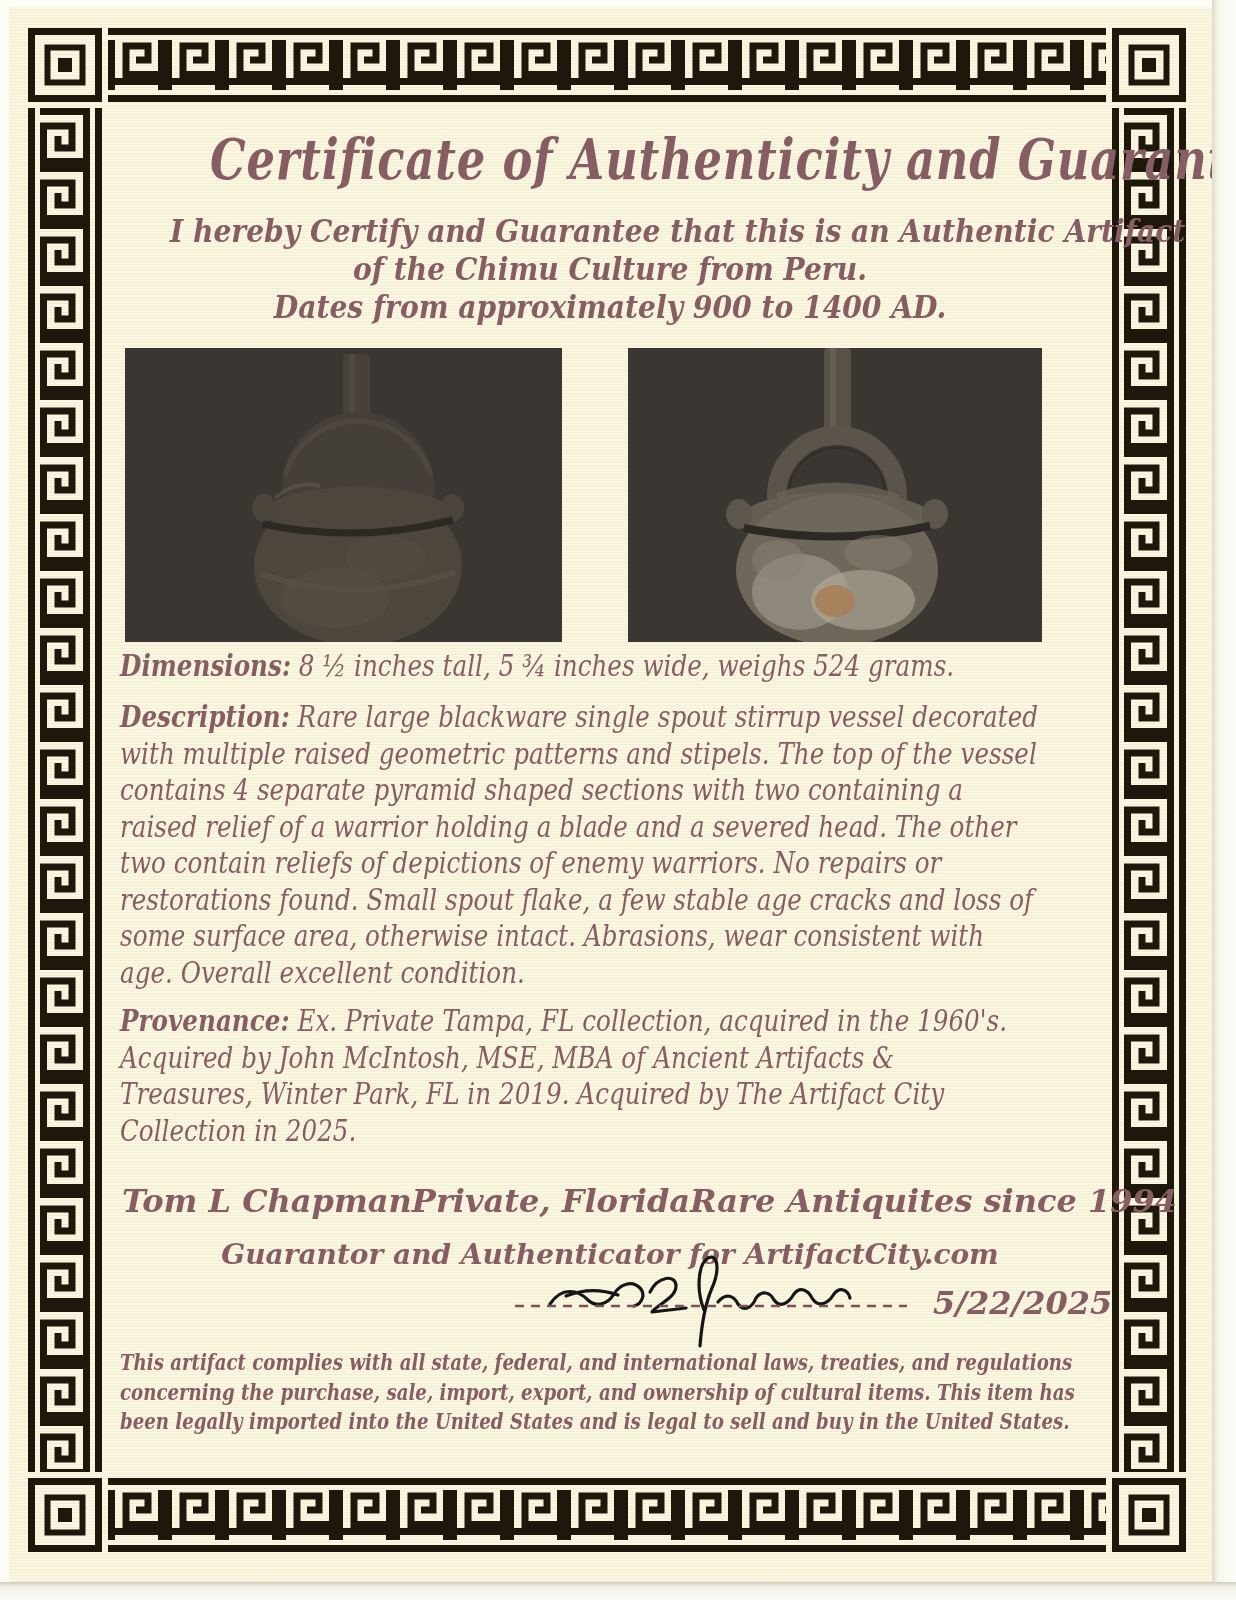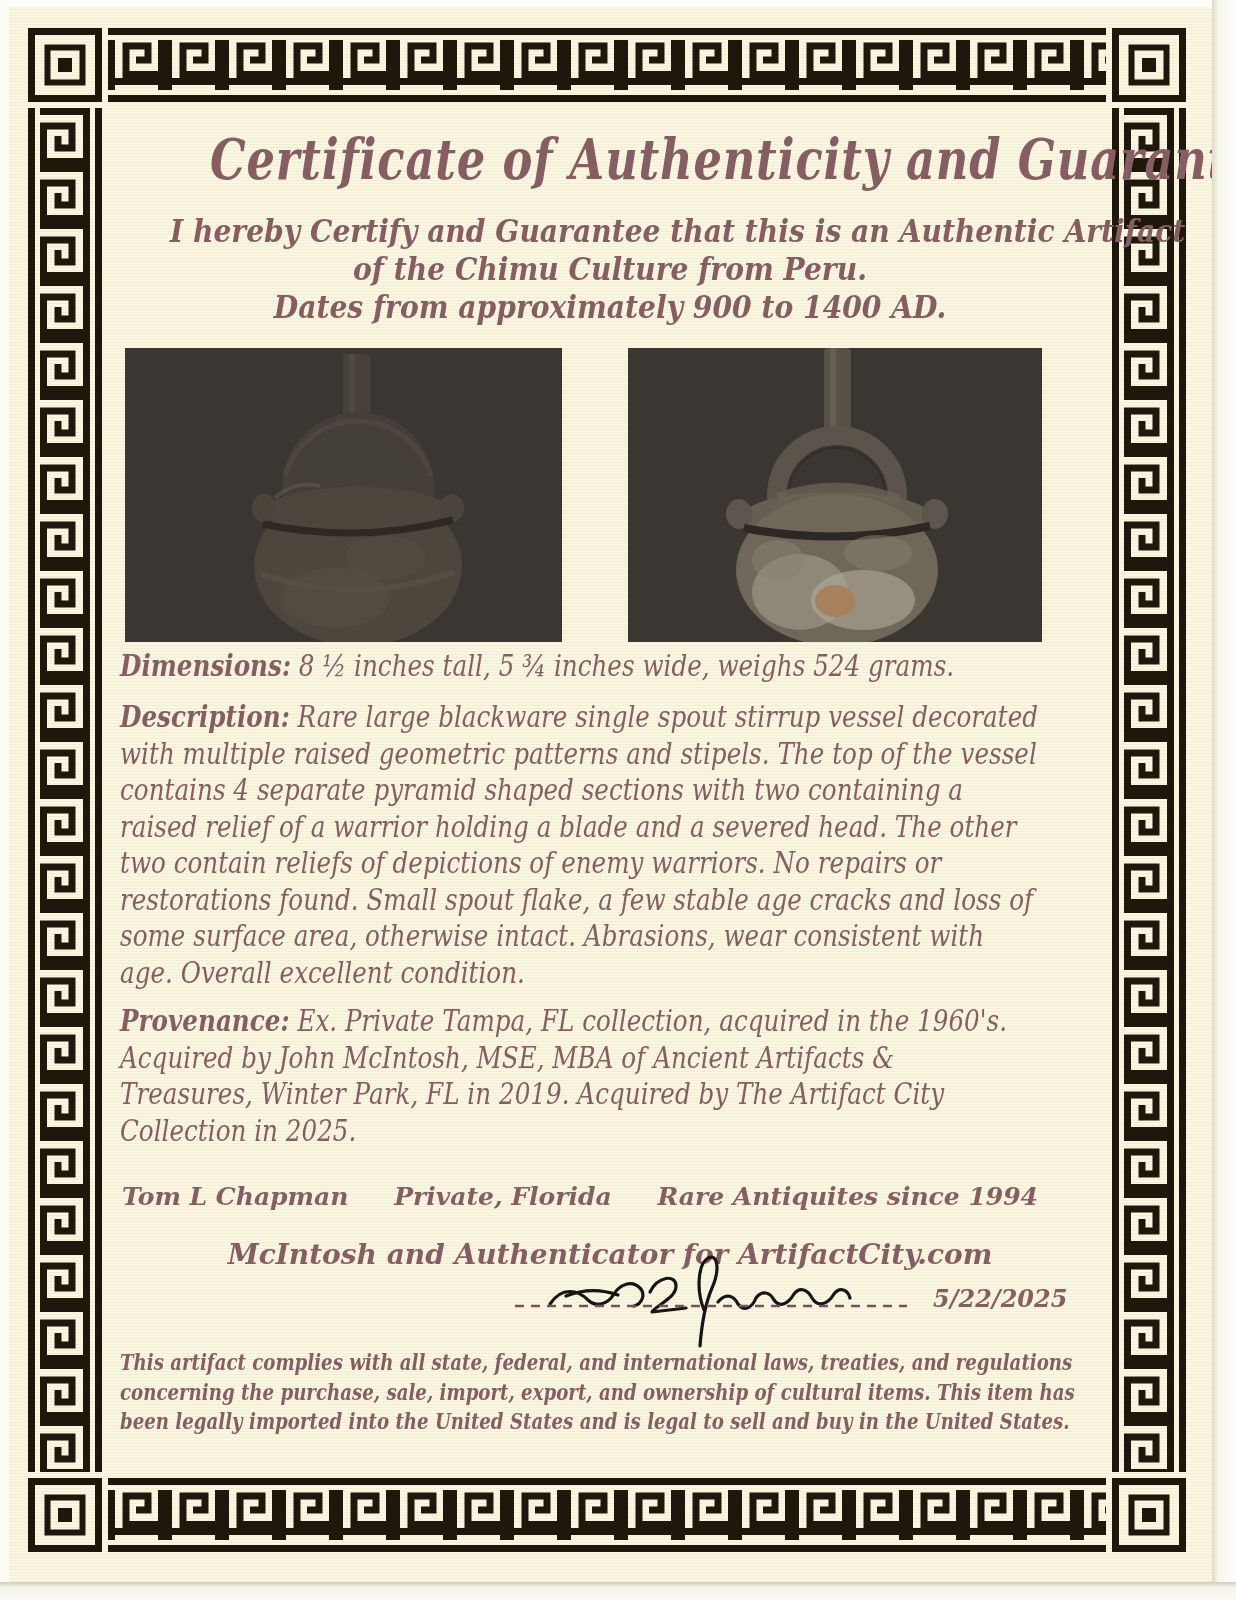--- a/index.html
+++ b/index.html
@@ -37,27 +37,27 @@
   .bodypara{
     font-size:29px;line-height:36.5px;font-weight:400;white-space:nowrap;
     transform:scaleX(.85);transform-origin:0 0;
   }
   .bodypara b, .lbl{font-weight:700;}
   .dim{left:120px;top:648px;}
   .desc{left:120px;top:699px;}
   .prov{left:120px;top:1003px;}
   .names{
     left:122px;top:1182px;width:916px;display:flex;justify-content:space-between;
-    font-size:25px;font-weight:700;white-space:nowrap;
+    font-size:32px;font-weight:700;white-space:nowrap;
   }
   .guarantor{
     left:110px;top:1238px;width:1000px;text-align:center;
     font-size:28px;font-weight:700;white-space:nowrap;
   }
-  .sigdate{left:933px;top:1284px;font-size:24px;font-weight:700;}
+  .sigdate{left:933px;top:1284px;font-size:32px;font-weight:700;}
   .legal{
     left:120px;top:1347px;font-size:23px;line-height:29.5px;font-weight:700;
     white-space:nowrap;transform:scaleX(.79);transform-origin:0 0;
   }
 
   .dashline{left:515px;top:1303px;width:392px;height:6px;}
   .signature{left:542px;top:1250px;width:340px;height:100px;}
 
   
   .photoL{left:125px;top:348px;width:437px;height:294px;}
@@ -190,21 +190,21 @@
     <div>Treasures, Winter Park, FL in 2019. Acquired by The Artifact City</div>
     <div>Collection in 2025.</div>
   </div>
 
   <div class="abs names ink it">
     <span>Tom L Chapman</span>
     <span>Private, Florida</span>
     <span>Rare Antiquites since 1994</span>
   </div>
 
-  <div class="abs guarantor ink it">McIntosh and Authenticator for ArtifactCity.com</div>
+  <div class="abs guarantor ink it">Guarantor and Authenticator for ArtifactCity.com</div>
 
   <svg class="abs signature" viewBox="0 0 340 100">
     <g fill="none" stroke="#15151a" stroke-width="3.2" stroke-linecap="round" stroke-linejoin="round">
       <path d="M 8,54 C 20,36 36,40 46,50 C 54,58 66,54 72,44 C 78,34 90,30 98,38 C 104,44 100,54 92,56"></path>
       <path d="M 24,46 C 44,38 62,40 76,45"></path>
       <path d="M 108,42 C 116,26 134,24 134,36 C 134,48 116,54 110,62 L 144,58"></path>
       <path d="M 162,60 C 154,40 156,14 166,8 C 176,3 178,20 170,38 C 164,52 160,70 158,96"></path>
       <path d="M 176,52 C 184,42 192,46 196,54 C 202,62 210,58 214,48 C 220,40 228,42 232,50 C 238,58 246,54 252,44 C 258,36 266,40 270,48 C 276,58 286,54 292,44 C 298,36 306,40 308,48"></path>
     </g>
   </svg>

